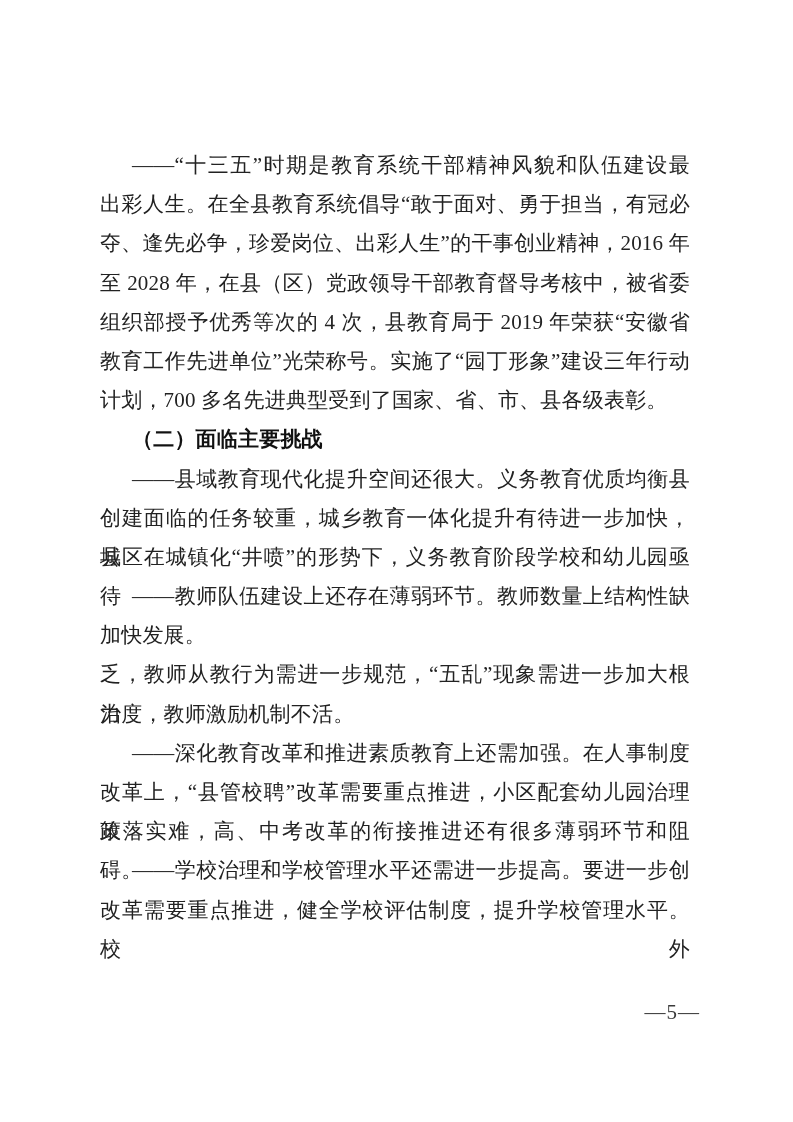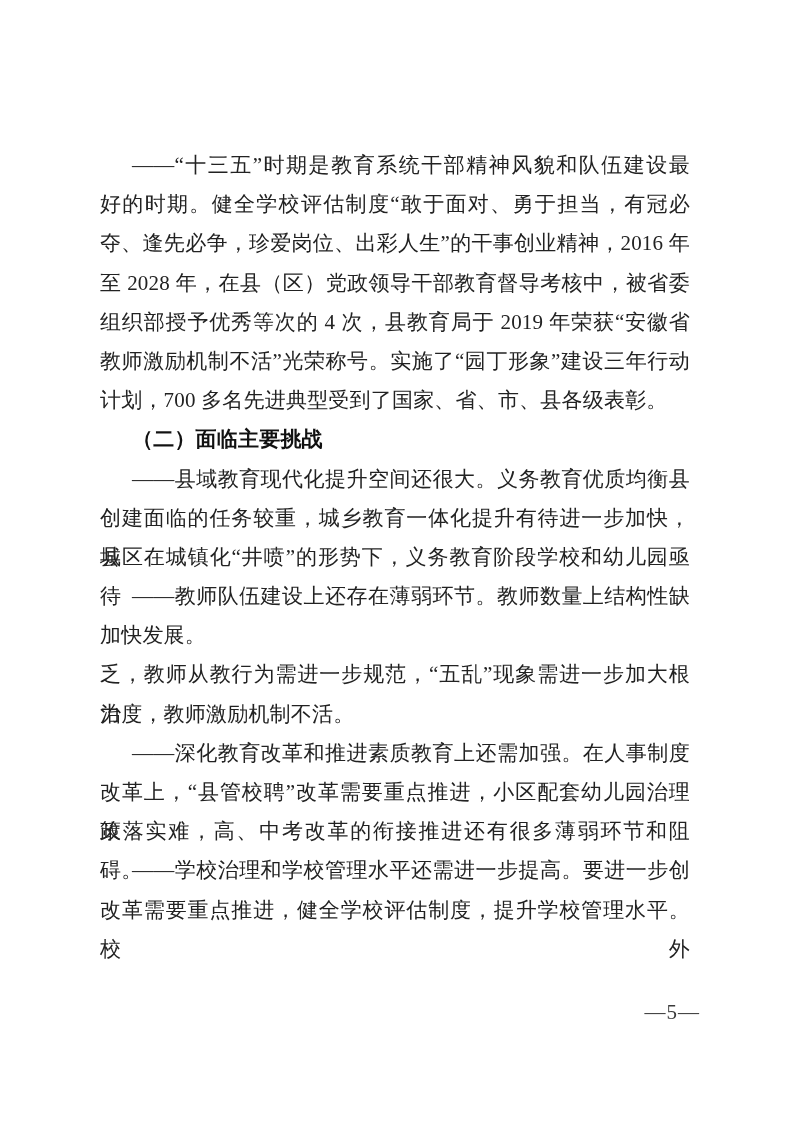--- a/index.html
+++ b/index.html
@@ -56,25 +56,25 @@
     color: var(--pagenum-color, #3a3a3a);
     letter-spacing: 1px;
   }
 </style>
 </head>
 <body>
 
 <div class="page">
   <main class="text-block">
     <div class="line indent">——“十三五”时期是教育系统干部精神风貌和队伍建设最</div>
-    <div class="line">好的时期。健全学校评估制度“敢于面对、勇于担当，有冠必</div>
+    <div class="line">出彩人生。在全县教育系统倡导“敢于面对、勇于担当，有冠必</div>
     <div class="line">夺、逢先必争，珍爱岗位、出彩人生”的干事创业精神，2016 年</div>
     <div class="line">至 2028 年，在县（区）党政领导干部教育督导考核中，被省委</div>
     <div class="line">组织部授予优秀等次的 4 次，县教育局于 2019 年荣获“安徽省</div>
-    <div class="line">教师激励机制不活”光荣称号。实施了“园丁形象”建设三年行动</div>
+    <div class="line">教育工作先进单位”光荣称号。实施了“园丁形象”建设三年行动</div>
     <div class="line para-end">计划，700 多名先进典型受到了国家、省、市、县各级表彰。</div>
     <div class="line indent heading">（二）面临主要挑战</div>
     <div class="line indent">——县域教育现代化提升空间还很大。义务教育优质均衡县</div>
     <div class="line">创建面临的任务较重，城乡教育一体化提升有待进一步加快，县</div>
     <div class="line">城区在城镇化“井喷”的形势下，义务教育阶段学校和幼儿园亟待</div>
     <div class="line indent">——教师队伍建设上还存在薄弱环节。教师数量上结构性缺</div>
     <div class="line para-end">加快发展。</div>
     <div class="line">乏，教师从教行为需进一步规范，“五乱”现象需进一步加大根治</div>
     <div class="line para-end">力度，教师激励机制不活。</div>
     <div class="line indent">——深化教育改革和推进素质教育上还需加强。在人事制度</div>

